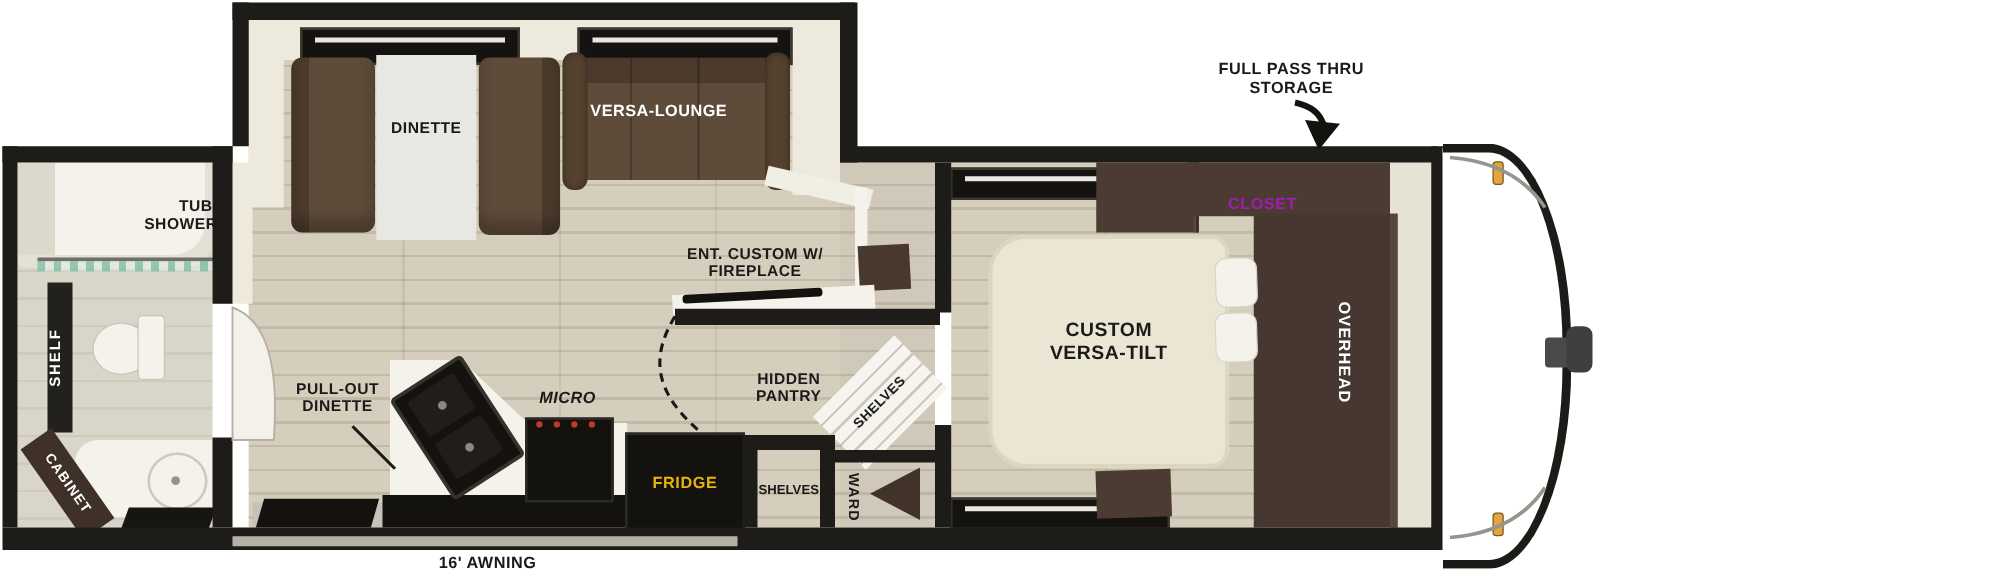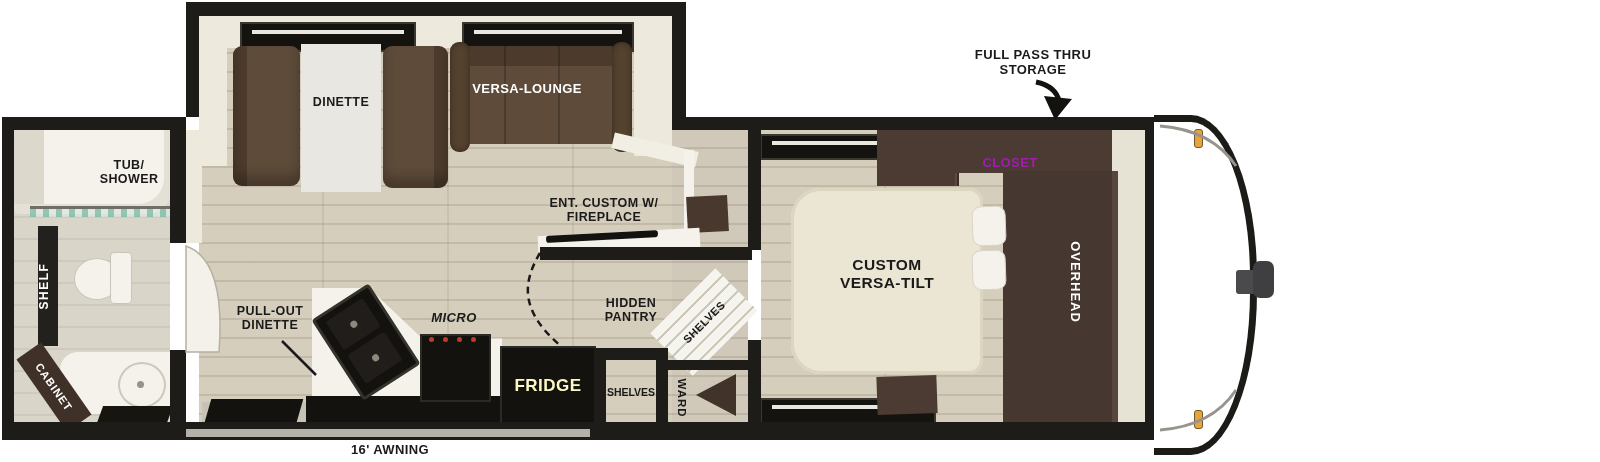--- a/index.html
+++ b/index.html
@@ -82,21 +82,21 @@
     <div class="abs" style="left:27px;top:20px;width:7px;height:7px;border-radius:50%;background:#8c887d;"></div>
     <div class="abs" style="left:27px;top:60px;width:7px;height:7px;border-radius:50%;background:#8c887d;"></div>
   </div>
   <div class="blk" style="left:420px;top:334px;width:67px;height:64px;border:2px solid #2c2a25;">
     <div class="abs" style="left:7px;top:1px;width:5px;height:5px;border-radius:50%;background:#c0392b;"></div>
     <div class="abs" style="left:21px;top:1px;width:5px;height:5px;border-radius:50%;background:#c0392b;"></div>
     <div class="abs" style="left:35px;top:1px;width:5px;height:5px;border-radius:50%;background:#c0392b;"></div>
     <div class="abs" style="left:49px;top:1px;width:5px;height:5px;border-radius:50%;background:#c0392b;"></div>
   </div>
   <div class="blk" style="left:500px;top:346px;width:92px;height:76px;border:2px solid #2c2a26;display:flex;align-items:center;justify-content:center;">
-    <span class="lbl" style="position:static;color:#fef9c3;font-size:17px;letter-spacing:.5px;">FRIDGE</span>
+    <span class="lbl" style="position:static;color:#eab308;font-size:13px;letter-spacing:.5px;">FRIDGE</span>
   </div>
 
   <div class="abs" style="left:658px;top:292px;width:92px;height:60px;transform:rotate(-45deg);background:repeating-linear-gradient(180deg,#f6f4ee 0 9px,#cdc8ba 9px 11px);display:flex;align-items:center;justify-content:center;">
     <span class="lbl" style="position:static;font-size:11px;letter-spacing:.5px;">SHELVES</span>
   </div>
   <div class="abs" style="left:696px;top:374px;width:40px;height:42px;background:#41332a;clip-path:polygon(100% 0,100% 100%,0 50%);"></div>
 
   <div class="window" style="left:760px;top:134px;width:168px;height:22px;"></div>
   <div class="window" style="left:760px;top:398px;width:172px;height:22px;"></div>
   <div class="darkcab" style="left:877px;top:130px;width:80px;height:56px;box-shadow:inset -2px 0 0 #5d4a3f;border-right:2px solid #3a2d26;"></div>
@@ -125,21 +125,21 @@
   <div class="wall" style="left:1145px;top:117px;width:13px;height:323px;"></div>
   <div class="wall" style="left:2px;top:422px;width:1156px;height:18px;"></div>
   <div class="abs" style="left:186px;top:429px;width:404px;height:8px;background:#b5b1a8;"></div>
 
   <div class="abs" style="left:1154px;top:115px;width:96px;height:326px;background:#ffffff;border:7px solid #1d1b18;border-left:none;border-radius:0 66px 66px 0 / 0 163px 163px 0;"></div>
   <div class="abs" style="left:1194px;top:129px;width:7px;height:17px;background:#e8a33d;border:1px solid #6b5a2a;border-radius:3px;"></div>
   <div class="abs" style="left:1194px;top:410px;width:7px;height:17px;background:#e8a33d;border:1px solid #6b5a2a;border-radius:3px;"></div>
   <div class="abs" style="left:1236px;top:270px;width:20px;height:24px;background:#4a4a4c;border-radius:3px;"></div>
   <div class="abs" style="left:1253px;top:261px;width:21px;height:37px;background:#3f3f42;border-radius:7px;"></div>
 
-  <div class="lbl" style="left:84px;top:158px;width:90px;font-size:12.5px;">
+  <div class="lbl" style="left:84px;top:158px;width:90px;font-size:12.5px;text-align:right;">
     <div>TUB/</div>
     <div>SHOWER</div>
   </div>
   <div class="lbl" style="left:-12px;top:276px;width:120px;height:20px;transform:rotate(-90deg);color:#fff;font-size:12px;letter-spacing:1.5px;">SHELF</div>
   <div class="lbl" style="left:306px;top:95px;width:70px;font-size:12.5px;">DINETTE</div>
   <div class="lbl" style="left:462px;top:82px;width:130px;color:#fff;font-size:13px;">VERSA-LOUNGE</div>
   <div class="lbl" style="left:545px;top:196px;width:118px;font-size:12.5px;">
     <div>ENT. CUSTOM W/</div>
     <div>FIREPLACE</div>
   </div>

